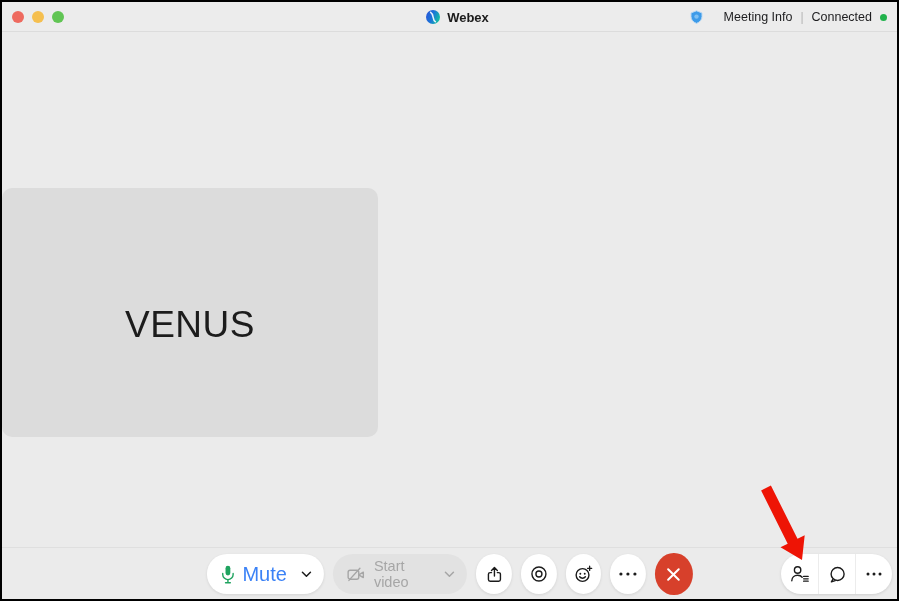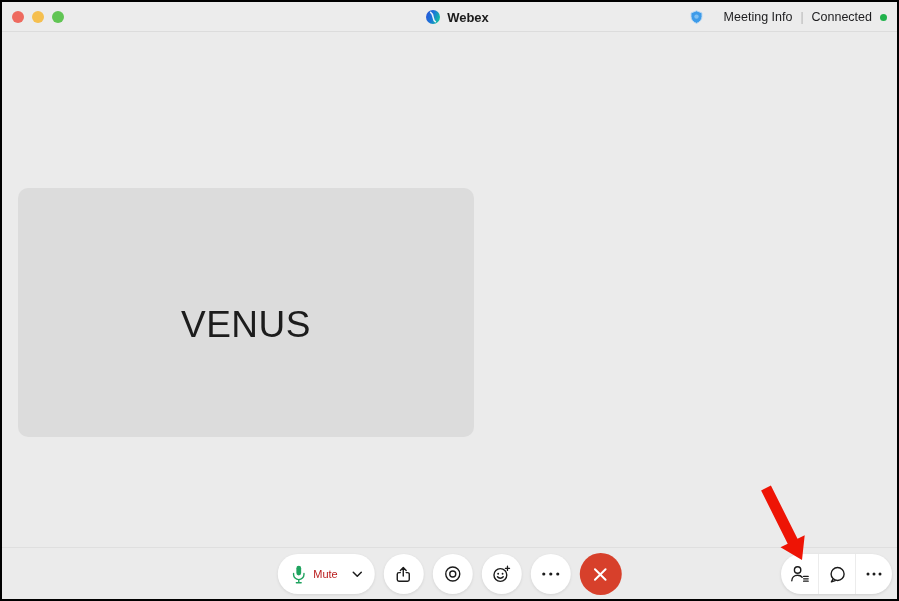--- a/index.html
+++ b/index.html
@@ -44,21 +44,21 @@
   }
   .sep { color:#b5b5b5; font-size:12px; }
   .status-dot { width:7px; height:7px; border-radius:50%; background:#21b24c; }
 
   
   .stage { position:absolute; left:0; right:0; top:31px; bottom:52px; }
   .tile {
     position:absolute; top:155px; height:249px; background:#dcdcdc; border-radius:10px;
     display:flex; flex-direction:column; align-items:center; justify-content:center;
   }
-  .tile-left  { left:16px; width:456px; }
+  .tile-left  { left:0; width:376px; }
   .tile-right { left:451px; right:0; }
   .tile-inner { transform:translateY(12px); text-align:center; }
   .tile-name { font-size:37px; font-weight:400; color:#1c1c1c; letter-spacing:.5px; line-height:1; }
   .tile-sub  { font-size:18px; color:#6e6e6e; margin-top:14px; }
   .tile-sub:empty { display:none; }
 
   
   .controls {
     position:absolute; left:0; right:0; bottom:0; height:52px;
     border-top:1px solid rgba(0,0,0,0.05);
@@ -67,21 +67,21 @@
     position:absolute; left:50%; transform:translateX(-50%); bottom:4px; height:42px;
     display:flex; align-items:center; gap:9px;
   }
   .pill {
     height:40px; border-radius:20px; display:flex; align-items:center;
     padding:0 12px 0 14px; gap:8px; cursor:pointer;
   }
   .pill.mute {
     background:#fff; box-shadow:0 1px 3px rgba(0,0,0,0.10);
   }
-  .pill.mute .pill-label { font-size:11px; font-weight:500; color:#b91c1c; }
+  .pill.mute .pill-label { font-size:20px; font-weight:500; color:#3b82f6; }
   .pill.video { background:#e2e2e2; cursor:default; }
   .pill.video .pill-label { font-size:14.5px; color:#a6a6a6; }
   .pill .chev { margin-left:6px; display:flex; align-items:center; }
 
   .circle {
     width:40px; height:40px; border-radius:50%; background:#fff; border:none;
     display:flex; align-items:center; justify-content:center; cursor:pointer;
     box-shadow:0 1px 3px rgba(0,0,0,0.10); color:#1b1b1b;
   }
   .circle.leave { width:42px; height:42px; background:#d7402b; box-shadow:none; }
@@ -172,20 +172,35 @@
           </svg>
         </span>
         <span class="pill-label">Mute</span>
         <span class="chev">
           <svg width="11" height="7" viewBox="0 0 11 7">
             <path d="M1.5,1.3 L5.5,5.3 L9.5,1.3" stroke="#1b1b1b" stroke-width="1.5" fill="none" stroke-linecap="round" stroke-linejoin="round"></path>
           </svg>
         </span>
       </div>
 
+      <div class="pill video">
+        <span>
+          <svg width="19" height="15" viewBox="0 0 19 15">
+            <rect x="1.2" y="3.2" width="10.6" height="9" rx="2" stroke="#a6a6a6" stroke-width="1.4" fill="none"></rect>
+            <path d="M11.8,7.9 l4.6,-2.7 v5.4 l-4.6,-2.7" stroke="#a6a6a6" stroke-width="1.4" fill="none" stroke-linejoin="round"></path>
+            <line x1="2" y1="13.4" x2="13" y2="1.2" stroke="#a6a6a6" stroke-width="1.4" stroke-linecap="round"></line>
+          </svg>
+        </span>
+        <span class="pill-label">Start video</span>
+        <span class="chev">
+          <svg width="11" height="7" viewBox="0 0 11 7">
+            <path d="M1.5,1.3 L5.5,5.3 L9.5,1.3" stroke="#a6a6a6" stroke-width="1.5" fill="none" stroke-linecap="round" stroke-linejoin="round"></path>
+          </svg>
+        </span>
+      </div>
 
       <button class="circle">
         <span>
           <svg width="17" height="17" viewBox="0 0 17 17">
             <path d="M5.6,6.6 H4.2 A1.7,1.7 0 0 0 2.5,8.3 v5.2 A1.7,1.7 0 0 0 4.2,15.2 h8.6 a1.7,1.7 0 0 0 1.7,-1.7 V8.3 a1.7,1.7 0 0 0 -1.7,-1.7 H11.4" stroke="#1b1b1b" stroke-width="1.4" fill="none" stroke-linecap="round"></path>
             <path d="M8.5,10 V1.8 M5.6,4.4 L8.5,1.5 L11.4,4.4" stroke="#1b1b1b" stroke-width="1.4" fill="none" stroke-linecap="round" stroke-linejoin="round"></path>
           </svg>
         </span>
       </button>
 

